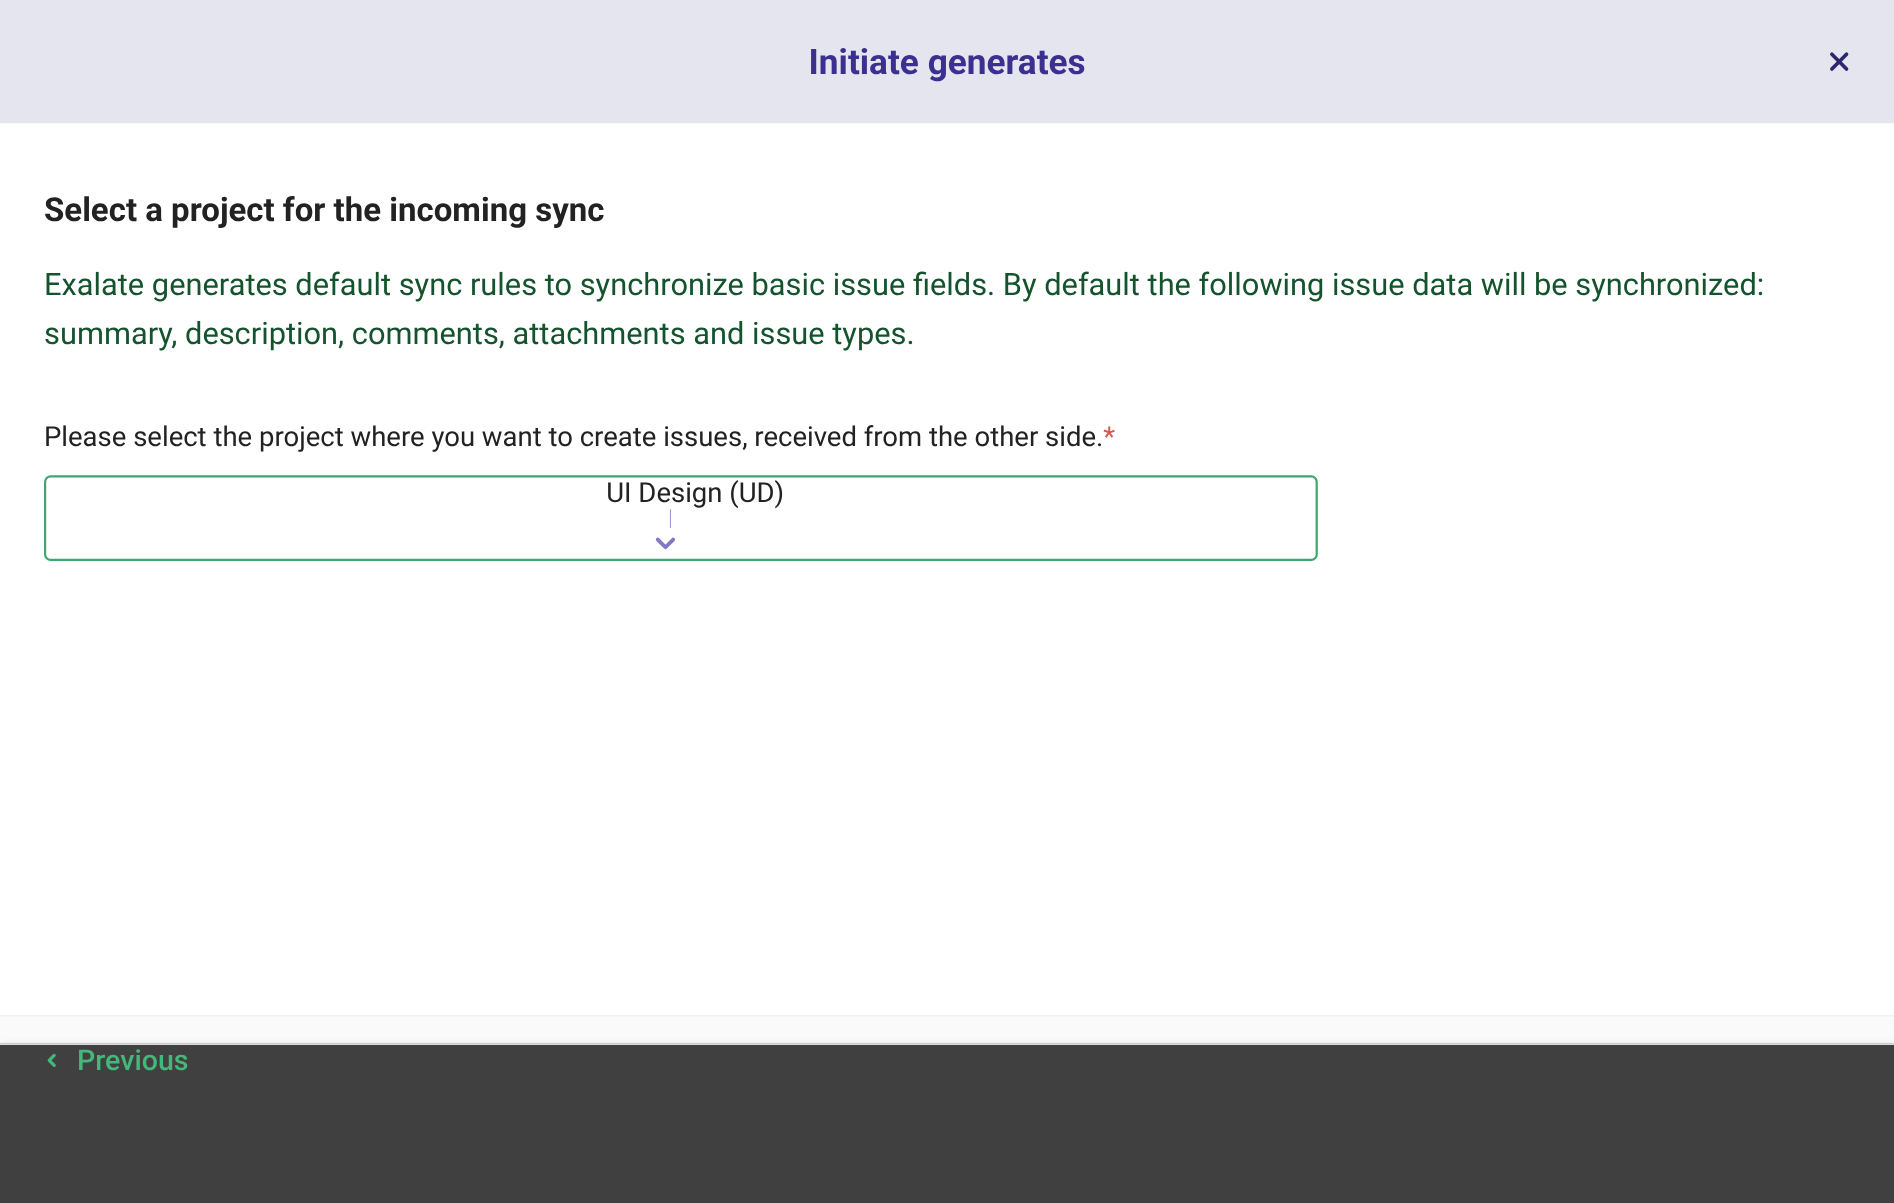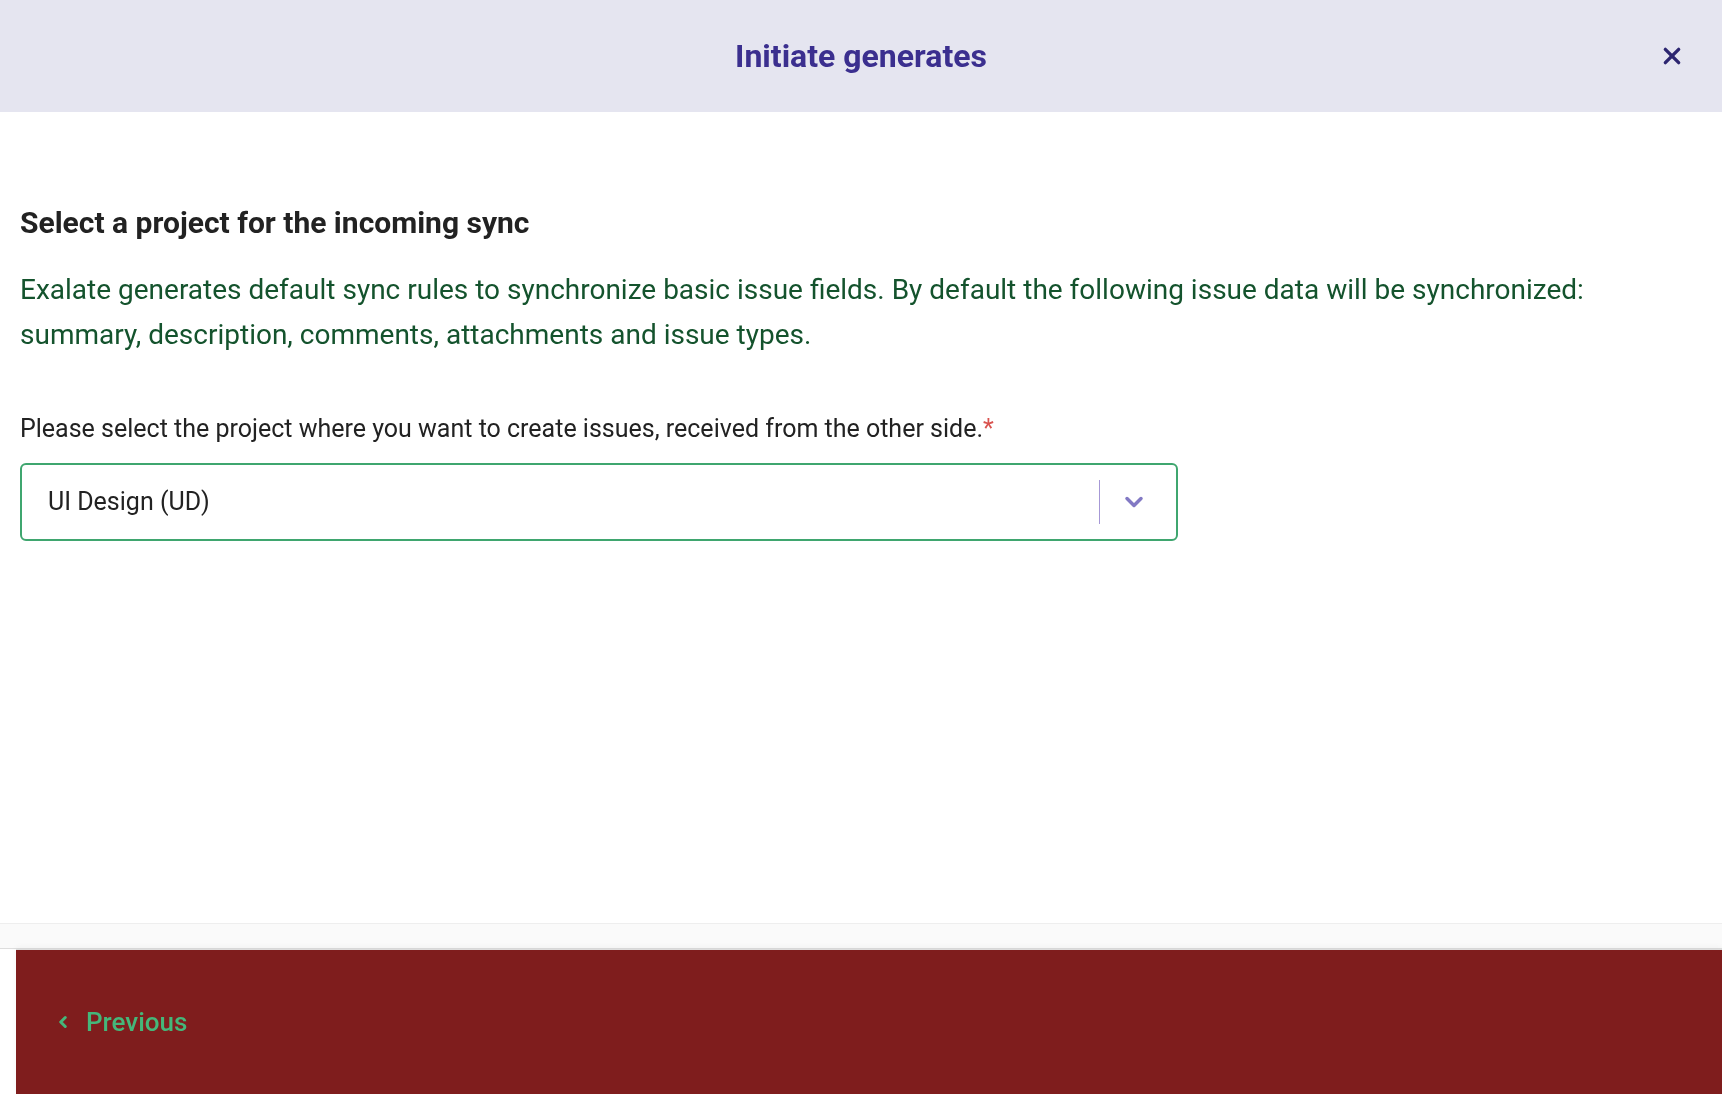--- a/index.html
+++ b/index.html
@@ -38,24 +38,23 @@
       cursor: pointer;
       display: flex;
       align-items: center;
       justify-content: center;
     }
     .close-icon svg {
       width: 20px;
       height: 20px;
     }
     .content {
-      padding: 62px 38px 0 20px;
+      padding: 62px 38px 0 40px;
       height: calc(100% - 112px - 145px);
       overflow: auto;
-      margin-top: 31px;
     }
     .section-heading {
       font-size: 30px;
       font-weight: 700;
       color: #222;
       margin-bottom: 28px;
     }
     .description {
       font-size: 28px;
       color: #14532d;
@@ -76,20 +75,21 @@
     .select-wrapper {
       position: relative;
       width: 1158px;
       height: 78px;
       border: 2px solid #3fa66f;
       border-radius: 6px;
       display: flex;
       align-items: center;
       background: #fff;
       cursor: pointer;
+      flex-direction: column;
     }
     .select-value {
       padding-left: 26px;
       font-size: 25px;
       color: #222;
       flex: 1;
     }
     .select-divider {
       width: 1px;
       height: 44px;
@@ -105,26 +105,25 @@
       justify-content: center;
     }
     .footer {
       position: absolute;
       bottom: 0;
       left: 0;
       right: 0;
       height: 145px;
       border-top: 1px solid #dcdcdc;
       box-shadow: 0 -2px 6px rgba(0,0,0,0.04);
-      background: #7f1d1d;
+      background: #404040;
       display: flex;
-      align-items: center;
+      align-items: flex-start;
       justify-content: space-between;
       padding: 0 38px;
-      margin-left: 16px;
     }
     .previous-link {
       display: flex;
       align-items: center;
       color: #45b77a;
       font-size: 26px;
       font-weight: 500;
       cursor: pointer;
       gap: 14px;
     }

